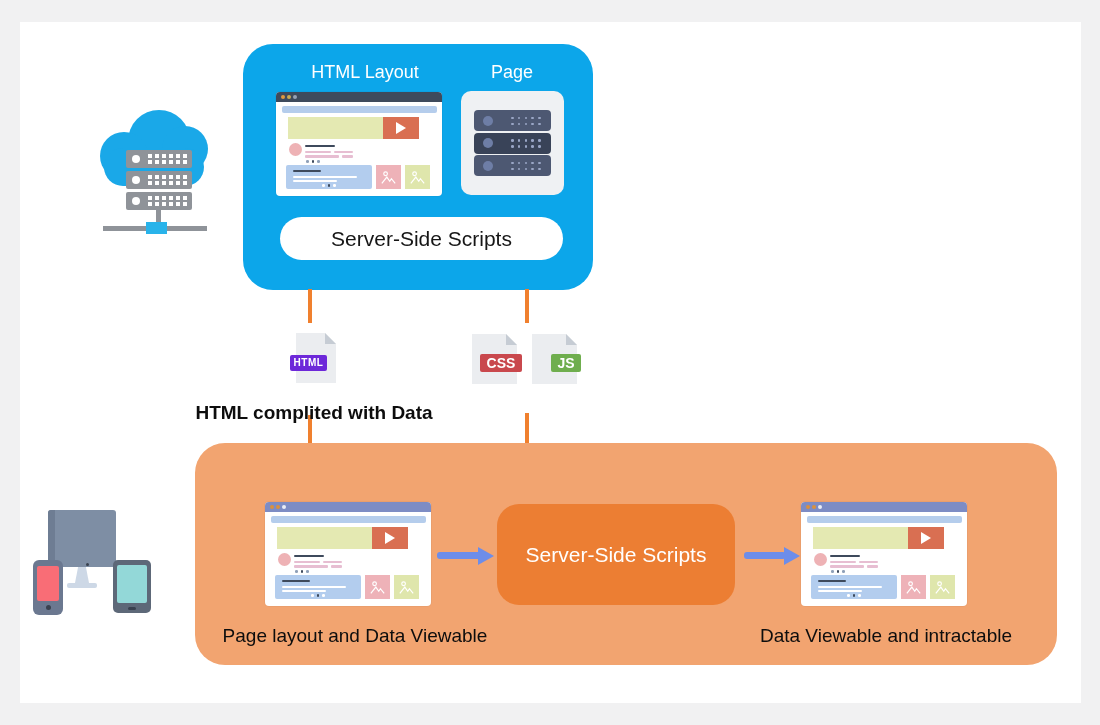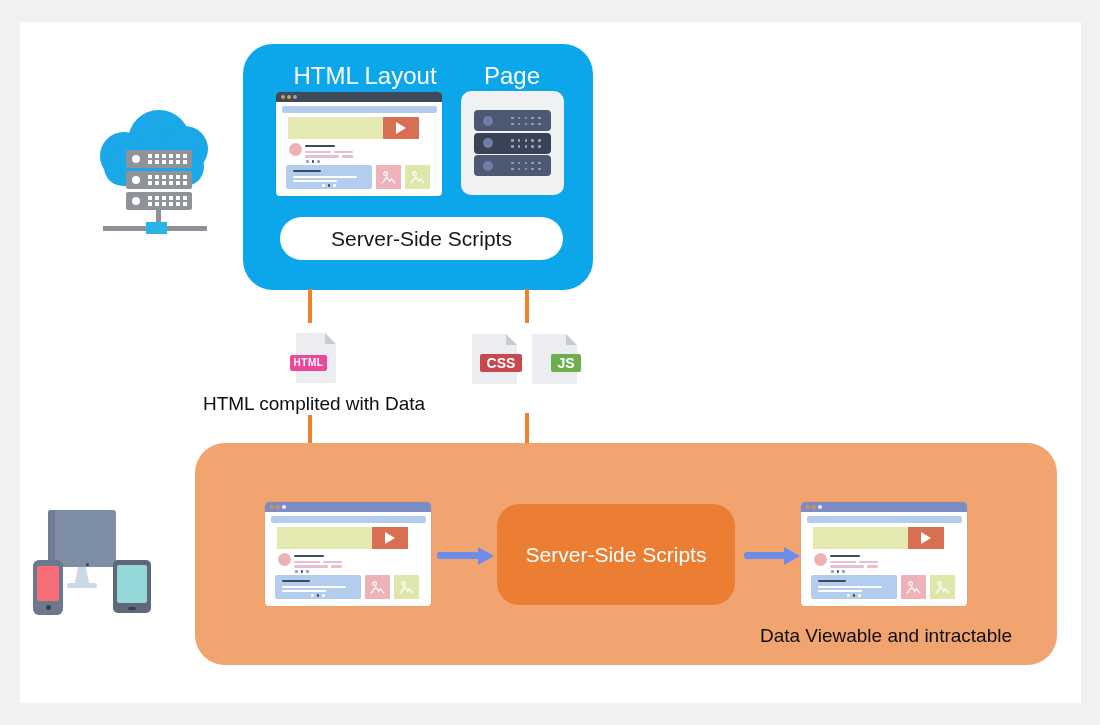--- a/index.html
+++ b/index.html
@@ -2,21 +2,21 @@
 <html><head>
 <meta charset="utf-8">
 <style>
   html,body{margin:0;padding:0;}
   body{font-family:"Liberation Sans",sans-serif;background:#f1f1f2;}
   .stage{position:relative;width:1100px;height:725px;background:#f1f1f2;overflow:hidden;}
   .panel{position:absolute;left:20px;top:22px;width:1061px;height:681px;background:#ffffff;}
 
   
   .server-box{position:absolute;left:243px;top:44px;width:350px;height:246px;background:#0ca6ea;border-radius:30px;}
-  .group-label{position:absolute;color:#ffffff;font-size:24px;font-weight:500;text-align:center;}
+  .group-label{position:absolute;color:#ffffff;font-size:18px;font-weight:500;text-align:center;}
   .pill{position:absolute;left:280px;top:217px;width:283px;height:43px;background:#ffffff;border-radius:22px;
         color:#161616;font-size:21px;font-weight:500;text-align:center;line-height:43px;}
 
   
   .db{position:absolute;left:461px;top:91px;width:103px;height:104px;background:#eff1f3;border-radius:10px;}
   .db-bar{position:absolute;left:13px;width:77px;height:21px;border-radius:4px;background:#4d5872;}
   .db-bar.mid{background:#394358;}
   .db-dot{position:absolute;left:9px;top:5.5px;width:10px;height:10px;border-radius:50%;background:#6e7ea6;}
   .db-leds{position:absolute;right:9px;top:6px;width:32px;height:10px;
            display:grid;grid-template-columns:repeat(5,1fr);grid-template-rows:repeat(2,1fr);gap:2px;}
@@ -68,21 +68,21 @@
             grid-template-columns:repeat(6,1fr);grid-template-rows:repeat(2,1fr);gap:2px;}
   .gsrv .sq i{width:3.6px;height:3.6px;background:#ffffff;}
   .cloud-stem{position:absolute;left:56px;top:99px;width:5px;height:20px;background:#8f9399;}
   .cloud-hbar{position:absolute;left:3px;top:116px;width:104px;height:5px;background:#8f9399;}
   .cloud-plug{position:absolute;left:46px;top:112px;width:21px;height:12px;background:#29b3ea;}
 
   
   .page{position:absolute;background:#ebedf0;clip-path:polygon(0 0,calc(100% - 11px) 0,100% 11px,100% 100%,0 100%);}
   .fold{position:absolute;width:11px;height:11px;background:#c6ccd4;clip-path:polygon(0 0,100% 100%,0 100%);}
   .badge{position:absolute;color:#ffffff;font-weight:bold;border-radius:2px;text-align:center;}
-  .badge.html{left:290px;top:355px;width:37px;height:16px;line-height:16px;font-size:10px;background:#ec4899;letter-spacing:0.5px;}
+  .badge.html{left:290px;top:355px;width:37px;height:16px;line-height:16px;font-size:10px;background:#6d28d9;letter-spacing:0.5px;}
   .badge.css{left:480px;top:354px;width:42px;height:18px;line-height:18px;font-size:14px;background:#c9484d;}
   .badge.js{left:551px;top:354px;width:30px;height:18px;line-height:18px;font-size:14px;background:#6fae4e;}
 
   
   .vline{position:absolute;width:4px;background:#f0802e;}
   .vhead{position:absolute;width:0;height:0;border-left:8px solid transparent;border-right:8px solid transparent;border-top:13px solid #f0802e;}
   .hline{position:absolute;height:7px;border-radius:3px;background:#6d8de9;}
   .hhead{position:absolute;width:0;height:0;border-top:9px solid transparent;border-bottom:9px solid transparent;border-left:16px solid #6d8de9;}
 
   
@@ -286,21 +286,21 @@
   <div class="badge html">HTML</div>
 
   <div class="page" style="left:472px;top:334px;width:45px;height:50px;"></div>
   <div class="fold" style="left:506px;top:334px;"></div>
   <div class="badge css">CSS</div>
 
   <div class="page" style="left:532px;top:334px;width:45px;height:50px;"></div>
   <div class="fold" style="left:566px;top:334px;"></div>
   <div class="badge js">JS</div>
 
-  <div class="caption" style="left:174px;top:393px;width:280px;">HTML complited with Data</div>
+  <div class="caption" style="left:174px;top:402px;width:280px;font-weight:bold;">HTML complited with Data</div>
 
   <div class="client-panel"></div>
 
   <div class="browser light" style="left:265px;top:502px;">
   <div class="bw-top">
     <span class="bw-dot d1"></span>
     <span class="bw-dot d2"></span>
     <span class="bw-dot d3"></span>
   </div>
   <div class="bw-addr"></div>
@@ -390,20 +390,21 @@
         </svg>
   </div>
   <div class="bw-tile t2">
     <svg viewBox="0 0 20 18" width="17" height="15">
           <circle cx="6.5" cy="4.5" r="2.2" fill="none" stroke="#ffffff" stroke-width="1.4"></circle>
           <path d="M2 16 L8 8.5 L11.5 13.5 L13.5 10.5 L18 16" fill="none" stroke="#ffffff" stroke-width="1.4"></path>
         </svg>
   </div>
 </div>
 
+  <div class="caption" style="left:195px;top:625px;width:320px;">Page layout and Data Viewable</div>
   <div class="caption" style="left:726px;top:625px;width:320px;">Data Viewable and intractable</div>
 
   <div class="devices">
     <div class="mon-neck"></div>
     <div class="mon-base"></div>
     <div class="mon-screen"></div>
     <div class="mon-edge"></div>
     <div class="mon-cam"></div>
     <div class="phone">
       <div class="phone-screen"></div>

